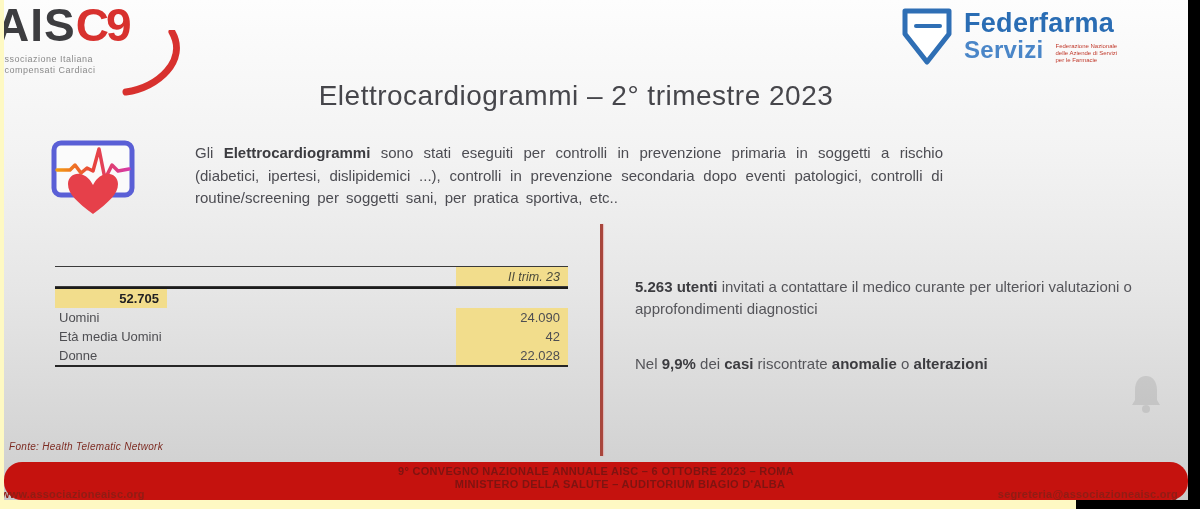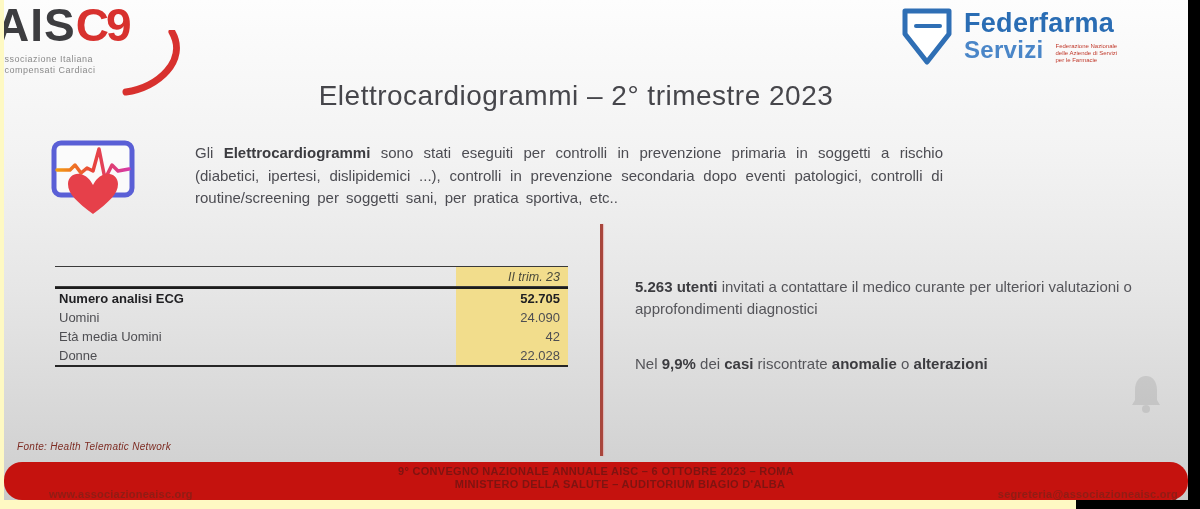--- a/index.html
+++ b/index.html
@@ -58,29 +58,29 @@
 
   
   .stat { position:absolute; left:631px; width:510px; font-size:15px; line-height:22px; color:#55555a; }
   .stat1 { top:276px; }
   .stat2 { top:353px; }
 
   
   .watermark { position:absolute; left:1122px; top:372px; opacity:.25; }
 
   
-  .source { position:absolute; left:13px; top:441px; font-size:10px; font-style:italic; color:#7d2b22; letter-spacing:.3px; }
+  .source { position:absolute; left:5px; top:441px; font-size:10px; font-style:italic; color:#7d2b22; letter-spacing:.3px; }
 
   
   .banner { position:absolute; left:0; bottom:0; width:100%; height:38px; background:#c5120e;border-radius:18px; }
   .banner-line { width:100%; text-align:center; font-weight:700; font-size:11px; letter-spacing:.3px; color:#7e1411; }
   .banner-line1 { padding-top:3px; }
   .banner-line2 { padding-top:1px;padding-left:48px; }
   .banner-url { position:absolute; bottom:0; font-weight:700; font-size:11px; color:#8f1d15; text-decoration:none; letter-spacing:.2px; }
-  .url-left { left:-3px;margin-left:48px; }
+  .url-left { left:-3px; }
   .url-right { right:10px; }
 </style>
 </head>
 <body>
 
 <div id="stage">
   <div id="slide">
 
     <div class="aisc-logo">
       <div class="aisc-word">
@@ -130,21 +130,20 @@
 
     <p class="intro"><span>Gli </span><b>Elettrocardiogrammi</b><span> sono stati eseguiti per controlli in prevenzione primaria in soggetti a rischio (diabetici, ipertesi, dislipidemici ...), controlli in prevenzione secondaria dopo eventi patologici, controlli di routine/screening per soggetti sani, per pratica sportiva, etc..</span></p>
 
     <div class="ecg-table">
       <div class="trow thead">
         <div class="tlabel"></div>
         <div class="tval hdr">II trim. 23</div>
       </div>
       <div class="tbody">
         <div class="trow">
-          <div class="tlabel rbold">Numero analisi ECG</div>
           <div class="tval rbold">52.705</div>
         </div>
         <div class="trow">
           <div class="tlabel">Uomini</div>
           <div class="tval">24.090</div>
         </div>
         <div class="trow">
           <div class="tlabel">Età media Uomini</div>
           <div class="tval">42</div>
         </div>

